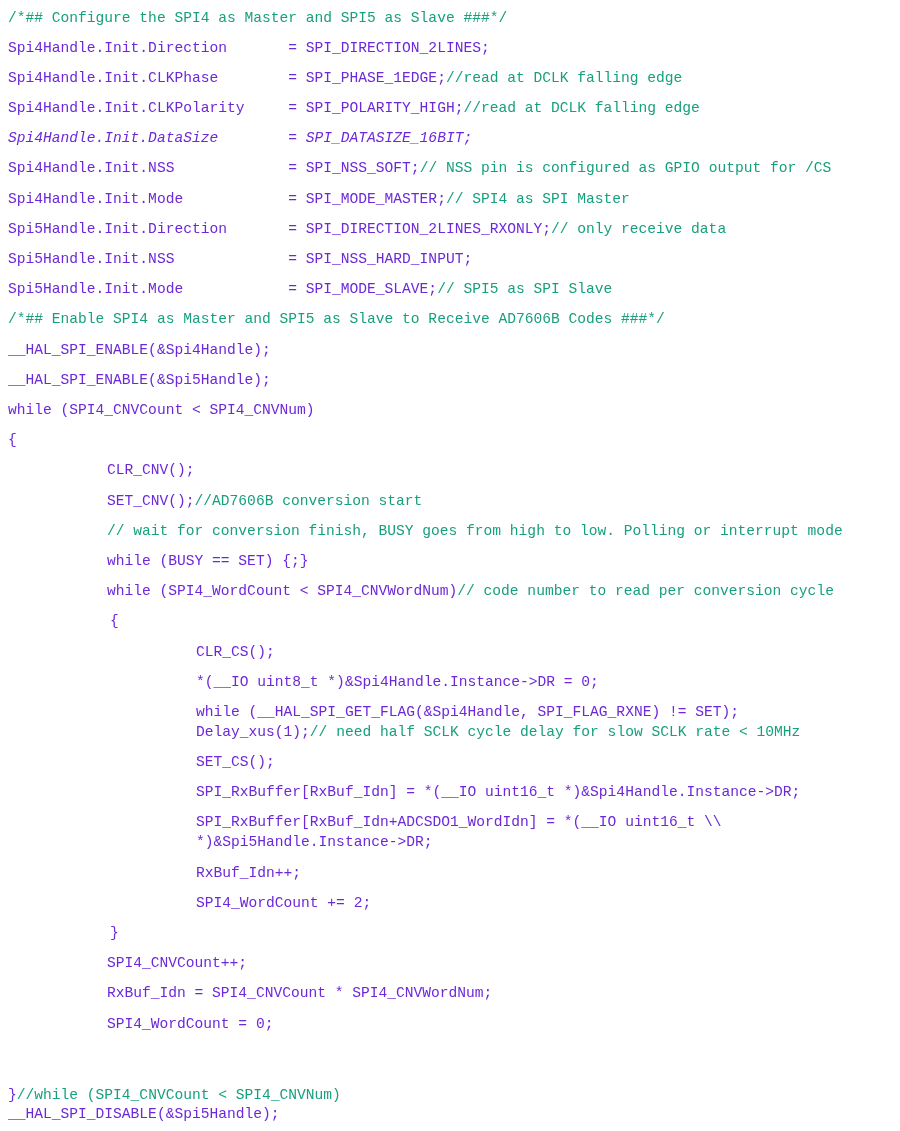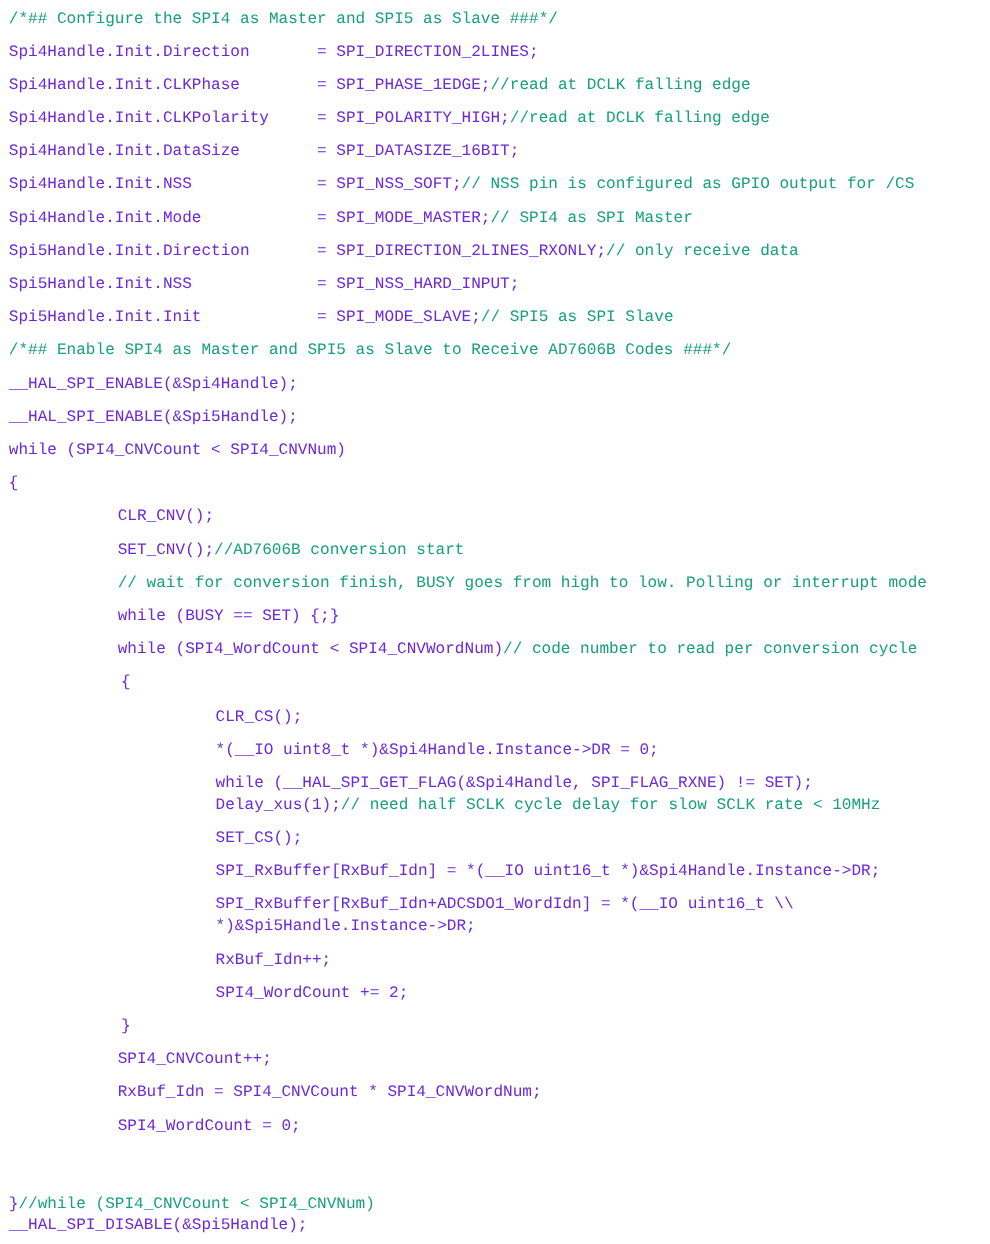--- a/index.html
+++ b/index.html
@@ -40,26 +40,26 @@
   }
 </style>
 </head>
 <body>
 
 <div id="code-listing">
     <div class="code-line" style="left: 8px; top: 9px;"><span class="tok-comment">/*## Configure the SPI4 as Master and SPI5 as Slave ###*/</span></div>
     <div class="code-line" style="left: 8px; top: 39px;"><span class="tok-code">Spi4Handle.Init.Direction       = SPI_DIRECTION_2LINES;</span></div>
     <div class="code-line" style="left: 8px; top: 69px;"><span class="tok-code">Spi4Handle.Init.CLKPhase        = SPI_PHASE_1EDGE;</span><span class="tok-comment">//read at DCLK falling edge</span></div>
     <div class="code-line" style="left: 8px; top: 99px;"><span class="tok-code">Spi4Handle.Init.CLKPolarity     = SPI_POLARITY_HIGH;</span><span class="tok-comment">//read at DCLK falling edge</span></div>
-    <div class="code-line" style="left: 8px; top: 129px;"><span class="tok-code">Spi4Handle.Init.DataSize        = SPI_DATASIZE_16BIT;</span></div>
+    <div class="code-line" style="left: 8px; top: 129px; font-style: italic;"><span class="tok-code">Spi4Handle.Init.DataSize        = SPI_DATASIZE_16BIT;</span></div>
     <div class="code-line" style="left: 8px; top: 159px;"><span class="tok-code">Spi4Handle.Init.NSS             = SPI_NSS_SOFT;</span><span class="tok-comment">// NSS pin is configured as GPIO output for /CS</span></div>
     <div class="code-line" style="left: 8px; top: 190px;"><span class="tok-code">Spi4Handle.Init.Mode            = SPI_MODE_MASTER;</span><span class="tok-comment">// SPI4 as SPI Master</span></div>
     <div class="code-line" style="left: 8px; top: 220px;"><span class="tok-code">Spi5Handle.Init.Direction       = SPI_DIRECTION_2LINES_RXONLY;</span><span class="tok-comment">// only receive data</span></div>
     <div class="code-line" style="left: 8px; top: 250px;"><span class="tok-code">Spi5Handle.Init.NSS             = SPI_NSS_HARD_INPUT;</span></div>
-    <div class="code-line" style="left: 8px; top: 280px;"><span class="tok-code">Spi5Handle.Init.Init            = SPI_MODE_SLAVE;</span><span class="tok-comment">// SPI5 as SPI Slave</span></div>
+    <div class="code-line" style="left: 8px; top: 280px;"><span class="tok-code">Spi5Handle.Init.Mode            = SPI_MODE_SLAVE;</span><span class="tok-comment">// SPI5 as SPI Slave</span></div>
     <div class="code-line" style="left: 8px; top: 310px;"><span class="tok-comment">/*## Enable SPI4 as Master and SPI5 as Slave to Receive AD7606B Codes ###*/</span></div>
     <div class="code-line" style="left: 8px; top: 341px;"><span class="tok-code">__HAL_SPI_ENABLE(&amp;Spi4Handle);</span></div>
     <div class="code-line" style="left: 8px; top: 371px;"><span class="tok-code">__HAL_SPI_ENABLE(&amp;Spi5Handle);</span></div>
     <div class="code-line" style="left: 8px; top: 401px;"><span class="tok-code">while (SPI4_CNVCount &lt; SPI4_CNVNum)</span></div>
     <div class="code-line" style="left: 8px; top: 431px;"><span class="tok-code">{</span></div>
     <div class="code-line" style="left: 107px; top: 461px;"><span class="tok-code">CLR_CNV();</span></div>
     <div class="code-line" style="left: 107px; top: 492px;"><span class="tok-code">SET_CNV();</span><span class="tok-comment">//AD7606B conversion start</span></div>
     <div class="code-line" style="left: 107px; top: 522px;"><span class="tok-comment">// wait for conversion finish, BUSY goes from high to low. Polling or interrupt mode</span></div>
     <div class="code-line" style="left: 107px; top: 552px;"><span class="tok-code">while (BUSY == SET) {;}</span></div>
     <div class="code-line" style="left: 107px; top: 582px;"><span class="tok-code">while (SPI4_WordCount &lt; SPI4_CNVWordNum)</span><span class="tok-comment">// code number to read per conversion cycle</span></div>

